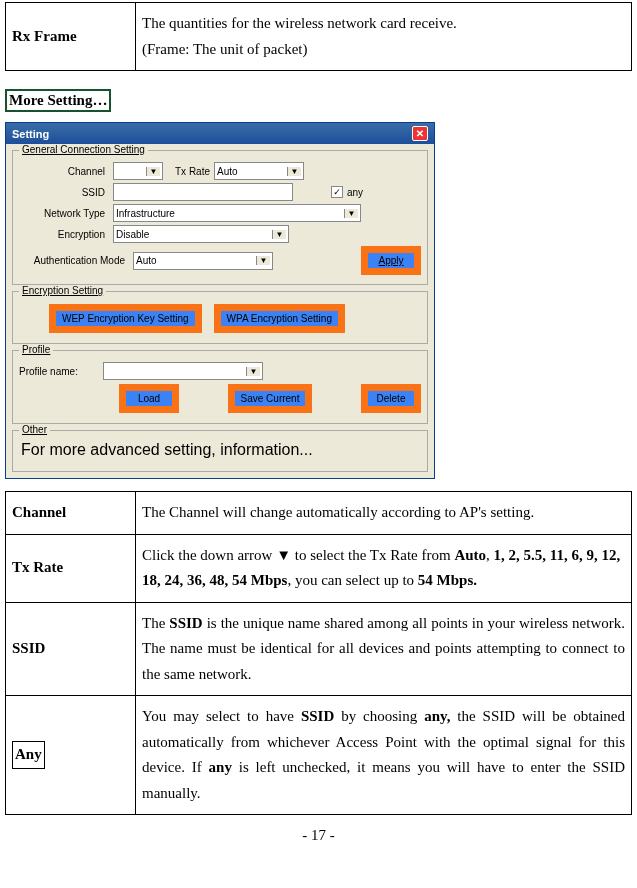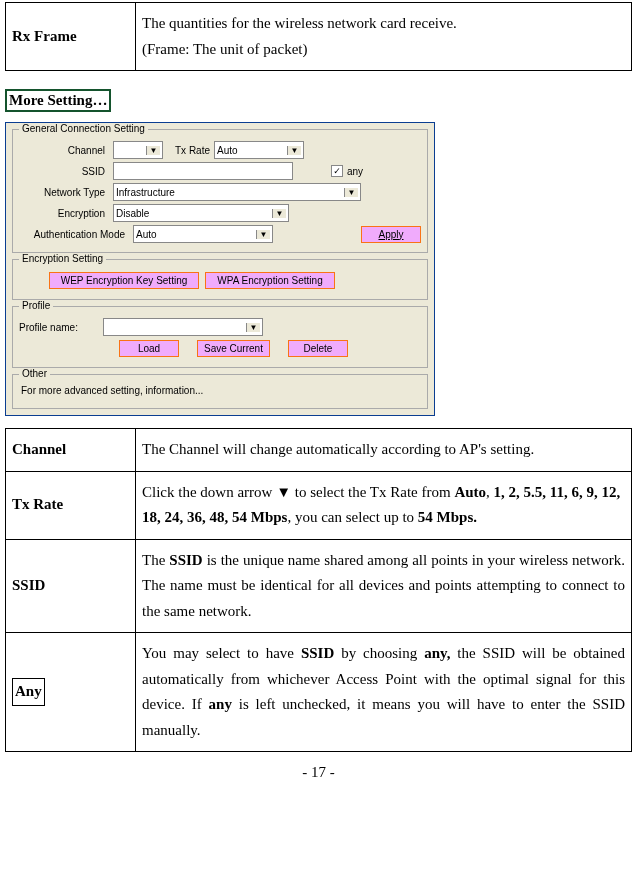--- a/index.html
+++ b/index.html
@@ -76,20 +76,21 @@
       padding: 8px 6px 6px 6px;
       position: relative;
     }
     .group-title {
       position: absolute;
       top: -7px;
       left: 6px;
       background: #ece9d8;
       padding: 0 3px;
       font-size: 10px;
+      text-decoration: underline;
     }
     .row {
       display: flex;
       align-items: center;
       margin: 3px 0;
       gap: 4px;
     }
     .lbl { width: 90px; text-align: right; font-size: 10px; padding-right: 4px; }
     .sel, .inp {
       background: #fff;
@@ -100,38 +101,38 @@
     }
     .sel { display: flex; align-items: center; justify-content: space-between; }
     .arrow-btn {
       background: #ece9d8;
       border-left: 1px solid #888;
       width: 14px;
       text-align: center;
       font-size: 8px;
     }
     .btn {
-      background: #f0abfc;
-      border: 1px solid #f97316;
+      background: #3b82f6;
+      border: 7px solid #f97316;
       padding: 2px 6px;
       font-size: 10px;
       min-width: 60px;
       text-align: center;
     }
     .btn-row {
       display: flex;
-      gap: 6px;
+      gap: 12px;
       justify-content: flex-start;
       margin: 4px 0;
       padding-left: 30px;
     }
     .btn-row-right {
       display: flex;
       gap: 18px;
-      justify-content: flex-start;
+      justify-content: space-between;
       margin: 4px 0;
       padding-left: 100px;
     }
     .chk {
       width: 12px;
       height: 12px;
       border: 1px solid #888;
       background: #fff;
       display: inline-flex;
       align-items: center;
@@ -161,20 +162,24 @@
       <div>(Frame: The unit of packet)</div>
     </td>
   </tr>
 </tbody>
   </table>
 
 <div class="section-heading">More Setting…</div>
 
 
 <div class="win">
+  <div class="title-bar">
+    <span>Setting</span>
+    <span class="close-btn">✕</span>
+  </div>
 
   <div class="group">
     <div class="group-title">General Connection Setting</div>
     <div class="row">
       <span class="lbl">Channel</span>
       <div class="sel" style="width:50px">
           <span></span>
           <span class="arrow-btn">▼</span>
         </div>
       <span style="margin-left:8px; font-size:10px">Tx Rate</span>
@@ -234,21 +239,21 @@
     </div>
     <div class="btn-row-right">
       <div class="btn">Load</div>
       <div class="btn">Save Current</div>
       <div class="btn">Delete</div>
     </div>
   </div>
 
   <div class="group">
     <div class="group-title">Other</div>
-    <div style="font-size:10px; margin:2px 0 6px 2px">For more advanced setting, information...</div>
+    <div style="font-size:16px; margin:2px 0 6px 2px">For more advanced setting, information...</div>
   </div>
 </div>
 
 
 <table class="desc">
   <tbody>
       <tr>
     <td class="label">Channel</td>
     <td>The Channel will change automatically according to AP's setting.</td>
   </tr>

